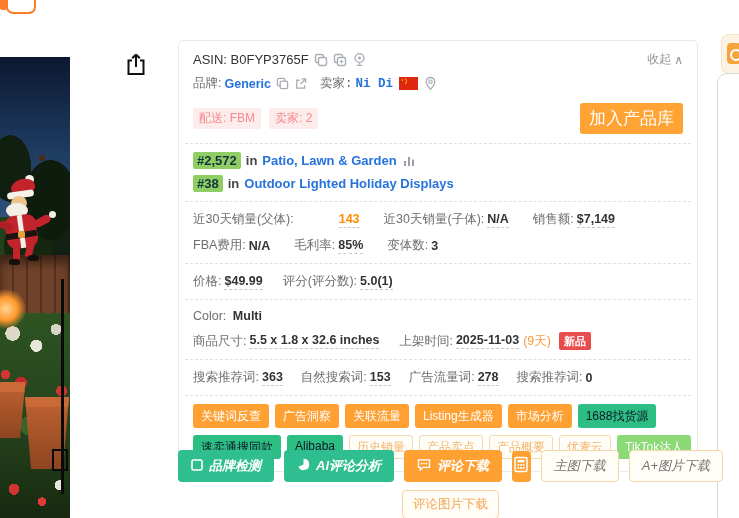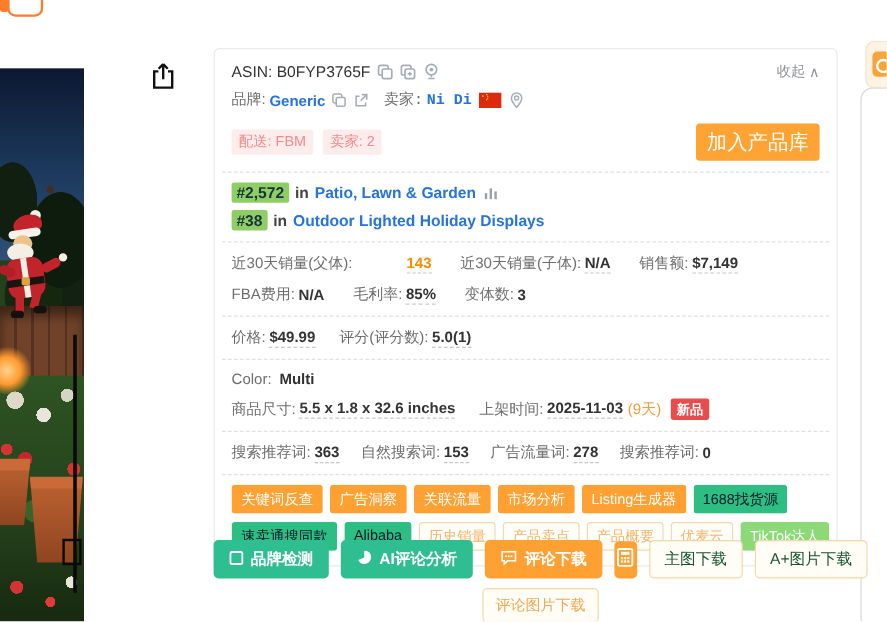--- a/index.html
+++ b/index.html
@@ -108,25 +108,25 @@
   .tag-green{background:#2cbe82;color:#0f172a;}
   .tag-lightgreen{background:#8bd977;color:#fff;}
   .tag-outline{background:#fffdf8;border:1px solid #f7d9ad;color:#f4b46a;}
   .new-badge{background:#e84c4c;color:#fff;font-size:11px;padding:1.5px 5px;border-radius:2px;margin-left:8px;font-weight:bold;}
   .days{color:#ff9a3c;margin-left:4px;}
 
   
   .actions{position:absolute;left:178px;top:450px;width:545px;}
   .act-row{display:flex;gap:10px;align-items:center;}
   .act-row + .act-row{margin-top:8px;flex-direction:column;}
-  .btn{display:inline-flex;align-items:center;gap:6px;border-radius:4px;font-size:13px;cursor:pointer;border:none;white-space:nowrap;font-family:inherit;}
+  .btn{display:inline-flex;align-items:center;gap:6px;border-radius:4px;font-size:13px;cursor:pointer;border:none;white-space:nowrap;font-family:inherit;font-style:italic;}
   .btn-green{background:#2ebe8f;color:#fff;padding:7px 13px;font-weight:bold;}
   .btn-orange{background:#ffa033;color:#fff;padding:7px 13px;font-weight:bold;}
   .btn-calc{background:#ffa033;color:#fff;width:34px;height:31px;justify-content:center;padding:0;}
-  .btn-outline{background:#fffdf6;border:1px solid #f5d6a8;color:#14532d;padding:6px 12px;}
+  .btn-outline{background:#fffdf6;border:1px solid #f5d6a8;color:#737373;padding:6px 12px;}
   .btn-outline-sm{background:#fffdf6;border:1px solid #f5d6a8;color:#f2a654;padding:5px 10px;font-size:12.5px;border-radius:4px;cursor:pointer;font-family:inherit;}
 </style>
 </head>
 <body>
 
 <div class="screen">
 
   <div class="photo">
     <div class="sky"></div>
     <div class="trees"></div>
@@ -350,22 +350,22 @@
           <span class="val">0</span>
         </span>
     </div>
 
     <div class="divider"></div>
 
     <div class="tag-row">
       <span class="tag tag-orange">关键词反查</span>
       <span class="tag tag-orange">广告洞察</span>
       <span class="tag tag-orange">关联流量</span>
+      <span class="tag tag-orange">Listing生成器</span>
       <span class="tag tag-orange">市场分析</span>
-      <span class="tag tag-orange">Listing生成器</span>
       <span class="tag tag-green">1688找货源</span>
     </div>
     <div class="tag-row" style="margin-top:7px;">
       <span class="tag tag-green">速卖通搜同款</span>
       <span class="tag tag-green">Alibaba</span>
       <span class="tag tag-outline">历史销量</span>
       <span class="tag tag-outline">产品卖点</span>
       <span class="tag tag-outline">产品概要</span>
       <span class="tag tag-outline">优麦云</span>
       <span class="tag tag-lightgreen">TikTok达人</span>

